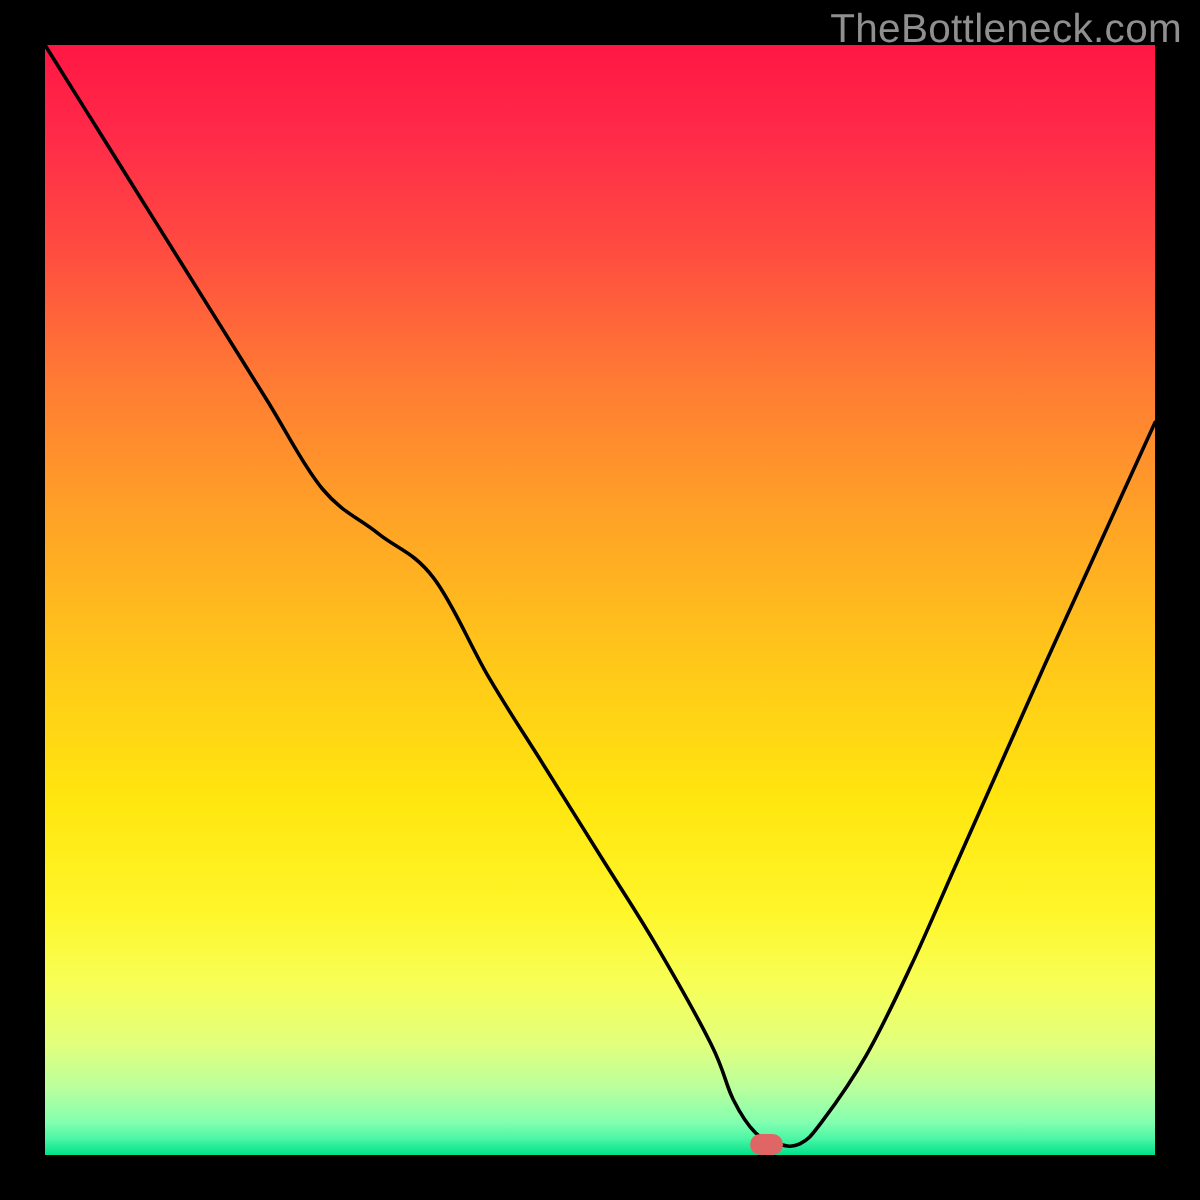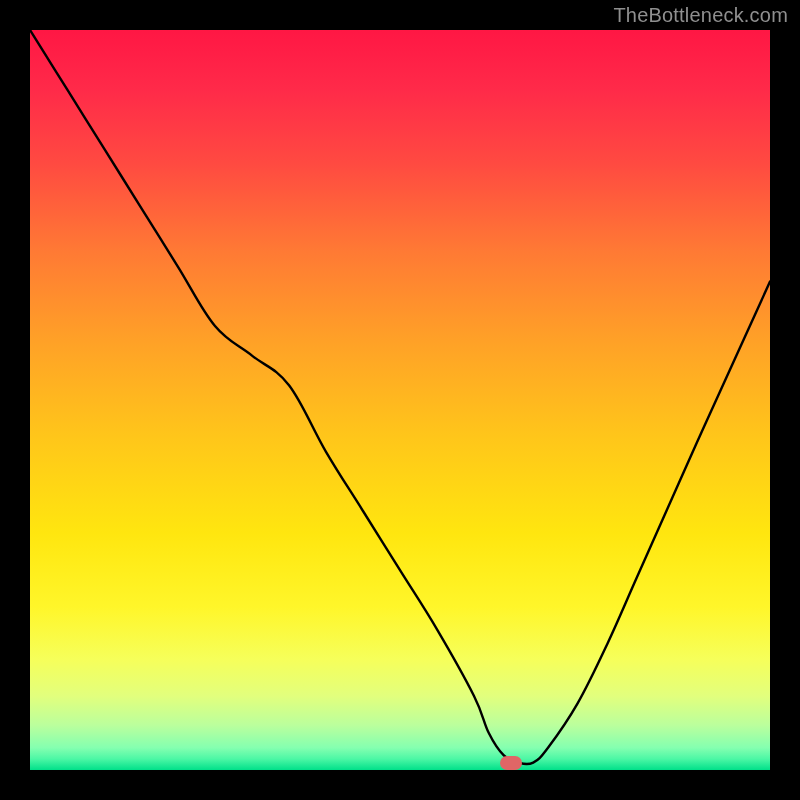--- a/index.html
+++ b/index.html
@@ -17,21 +17,21 @@
     top: 0;
     width: 800px;
     height: 800px;
     background: #000;
   }
   .watermark {
     position: absolute;
     top: 4px;
     right: 12px;
     color: #8f8f8f;
-    font-size: 20px;
+    font-size: 27px;
     font-weight: 400;
     letter-spacing: 0.2px;
     user-select: none;
   }
   .plot-area {
     position: absolute;
     left: 30px;
     top: 30px;
     width: 740px;
     height: 740px;

